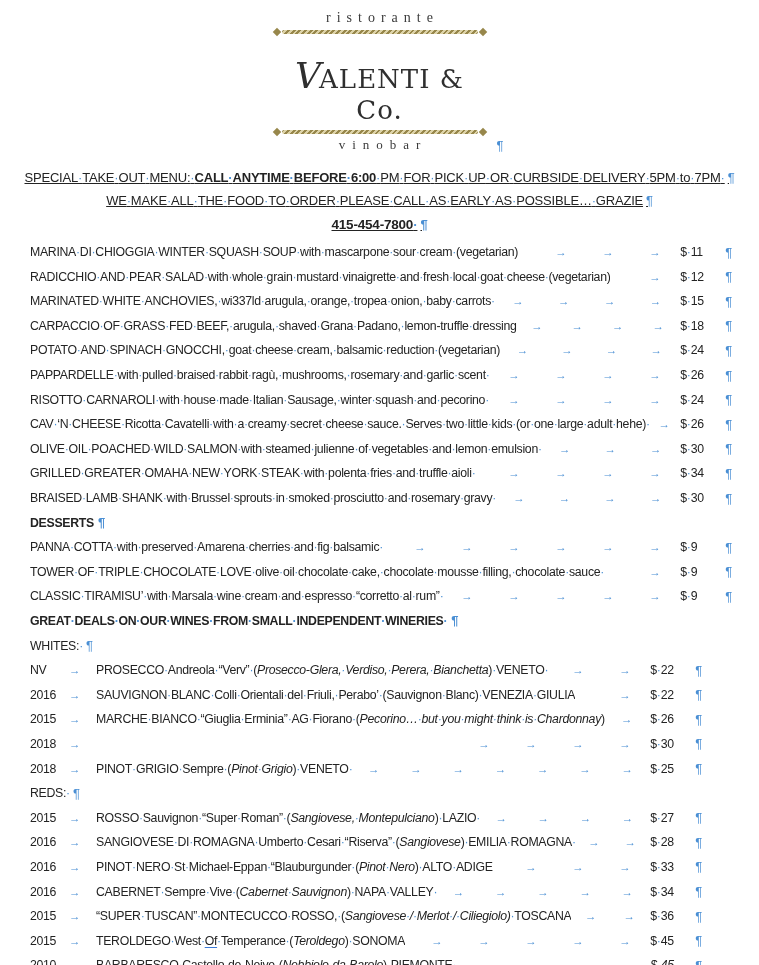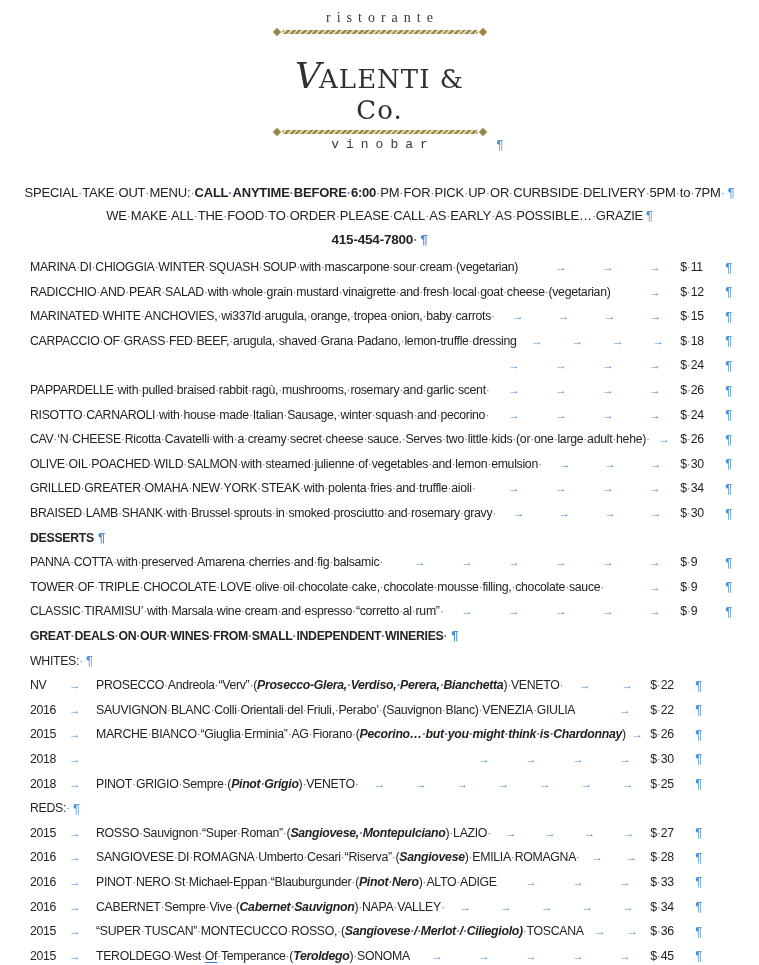--- a/index.html
+++ b/index.html
@@ -14,48 +14,48 @@
   body{font-family:"Liberation Sans",sans-serif;color:var(--ink);}
 
   
   .logo{width:212px;margin:10px auto 0;text-align:center;position:relative;}
   .logo .rist{font-family:Liberation Serif, serif;font-size:14px;letter-spacing:6px;color:#3a3a3a;display:block;padding-left:6px;}
   .rule{display:flex;align-items:center;margin:3px 0 2px;}
   .rule .dia{width:6px;height:6px;background:var(--gold);transform:rotate(45deg);flex:none;}
   .rule .bar{flex:1;height:4px;margin:0 2px;background:repeating-linear-gradient(135deg,var(--gold) 0 2px,var(--gold-lite) 2px 4px);border-radius:2px;}
   .brand{font-family:"DejaVu Serif",serif;font-size:26px;letter-spacing:1px;color:#2f2f2f;line-height:1.15;display:block;margin-top:20px;}
   .brand .v{font-style:italic;font-size:36px;margin-right:-3px;font-weight:400;}
-  .logo .vino{font-family:Liberation Mono, monospace;font-size:13px;letter-spacing:7px;color:#3a3a3a;display:block;padding-left:7px;}
+  .logo .vino{font-family:Liberation Serif, serif;font-size:13px;letter-spacing:7px;color:#3a3a3a;display:block;padding-left:7px;}
   .logo .pil{position:absolute;right:-18px;bottom:0;}
 
   
   .dot{color:var(--blue);}
   .pil{color:var(--blue);font-size:13px;margin-left:3px;flex:none;}
   .tabcell{flex:0 1000000 47px;min-width:11px;text-align:center;color:var(--blue);font-size:11.5px;}
   .ytab{flex:none;width:31px;color:var(--blue);font-size:11.5px;padding-left:4px;}
 
   
-  .intro{margin-top:28px;}
+  .intro{margin-top:12px;text-decoration:underline;}
   .introline{display:flex;justify-content:center;align-items:center;height:23.5px;font-size:13px;letter-spacing:-0.2px;white-space:nowrap;}
   .introline.phone{font-weight:bold;font-size:13.5px;align-items:center;}
 
   
   .menu{padding:4px 27px 0 30px;}
   .row{height:24.6px;display:flex;align-items:center;white-space:nowrap;font-size:12.3px;letter-spacing:-0.3px;}
   .row.wine{padding-right:30px;}
   .row.head{font-weight:bold;}
   .row.head .pil{margin-left:4px;}
   .year{flex:none;width:35px;}
   .desc{flex:0 1 auto;min-width:0;overflow:hidden;}
   .tabs{flex:1 1 auto;display:flex;justify-content:flex-end;min-width:0;}
   .price{flex:none;width:44px;padding-left:2px;}
 
   
   .b{font-weight:bold;}
-  .i{font-style:italic;font-weight:bold;}
+  .i{font-style:italic;}
   .sq{text-decoration-line:underline;text-decoration-style:wavy;text-decoration-color:var(--squiggle);text-decoration-thickness:1px;text-underline-offset:3px;}
   .u2{text-decoration-line:underline;text-decoration-style:double;text-decoration-color:#3a7ad8;text-underline-offset:2px;}
 </style>
 </head>
 <body>
 
 <div class="logo">
   <span class="rist">ristorante</span>
   <div class="rule">
     <span class="dia"></span>
@@ -124,20 +124,21 @@
       <span class="tabs">
         <span class="tabcell">→</span>
         <span class="tabcell">→</span>
         <span class="tabcell">→</span>
         <span class="tabcell">→</span>
       </span>
       <span class="price"><span>$<span class="dot">·</span>18</span></span>
       <span class="pil">¶</span>
     </div>
     <div class="row">
+      <span class="desc"><span>POTATO<span class="dot">·</span>AND<span class="dot">·</span>SPINACH<span class="dot">·</span>GNOCCHI,<span class="dot">·</span>goat<span class="dot">·</span>cheese<span class="dot">·</span>cream,<span class="dot">·</span>balsamic<span class="dot">·</span>reduction<span class="dot">·</span>(vegetarian)</span></span>
       <span class="tabs">
         <span class="tabcell">→</span>
         <span class="tabcell">→</span>
         <span class="tabcell">→</span>
         <span class="tabcell">→</span>
       </span>
       <span class="price"><span>$<span class="dot">·</span>24</span></span>
       <span class="pil">¶</span>
     </div>
     <div class="row">

